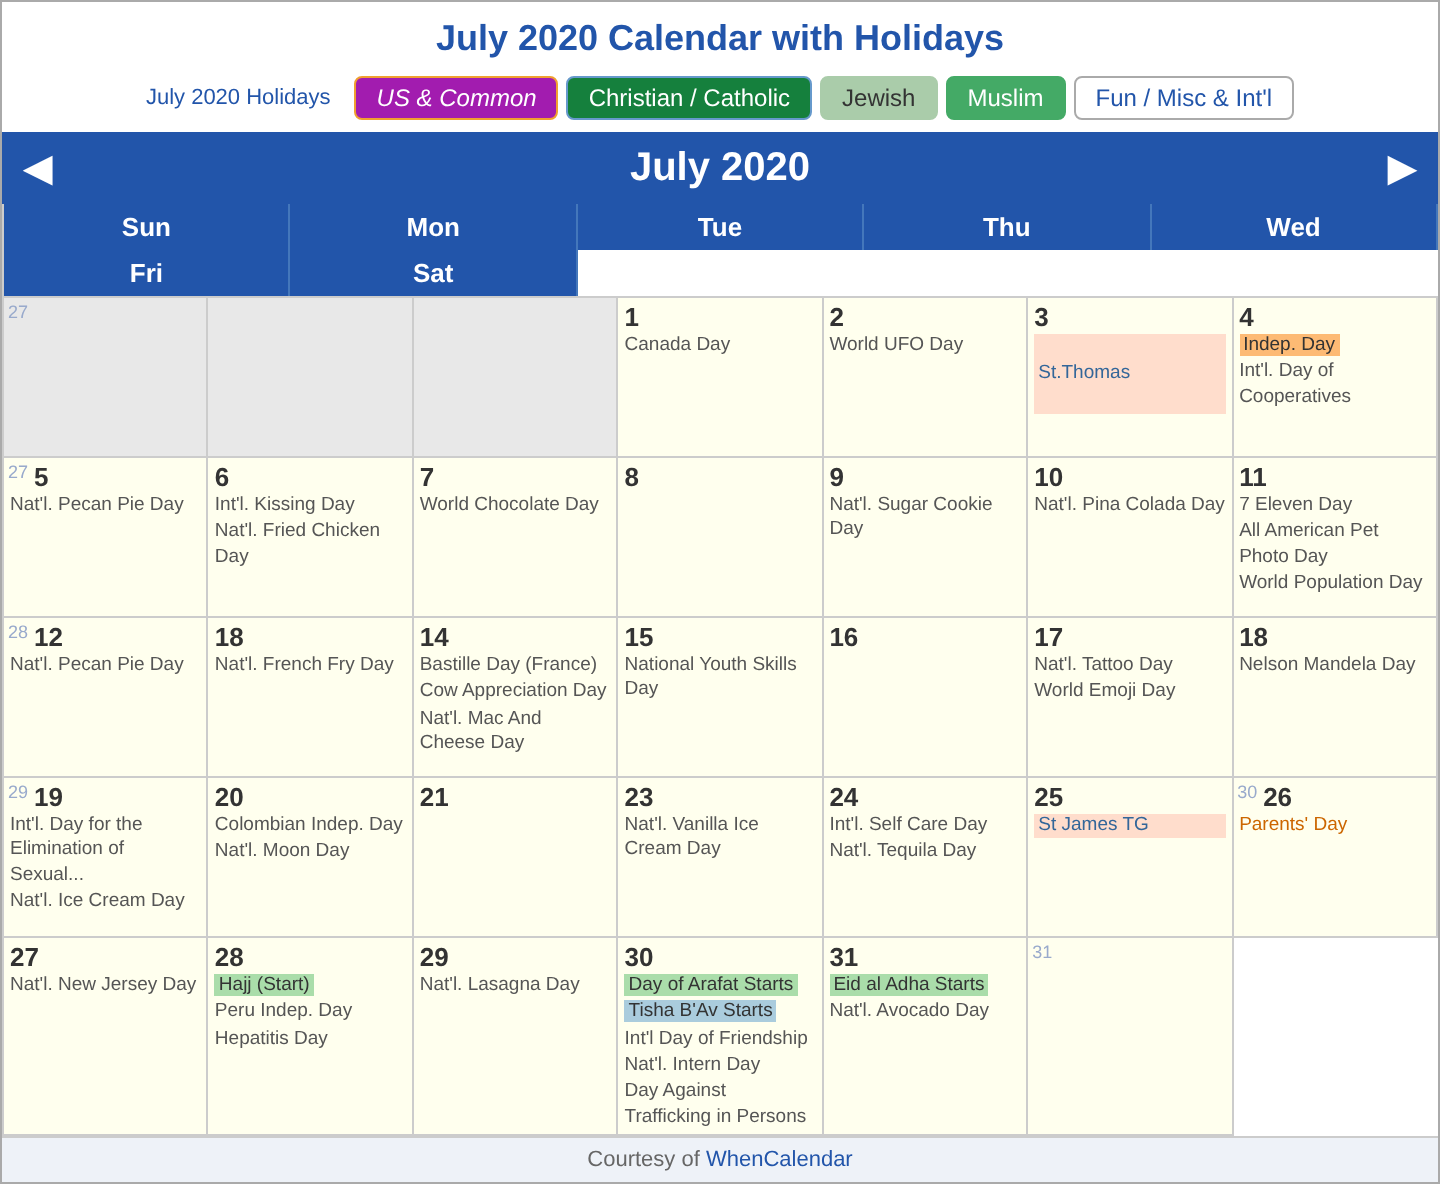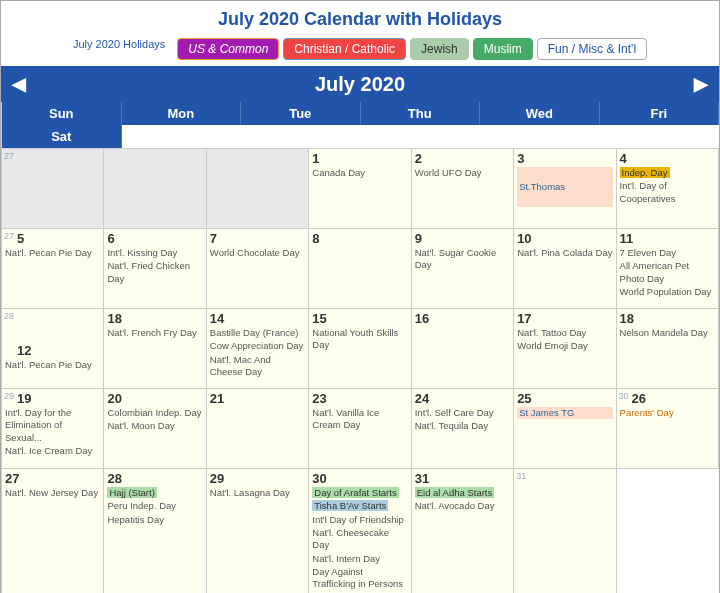--- a/index.html
+++ b/index.html
@@ -1,44 +1,44 @@
 <!DOCTYPE html>
 <html><head>
   <meta charset="utf-8">
   <style>
     * { box-sizing: border-box; margin: 0; padding: 0; }
     body { font-family: Arial, sans-serif; background: #fff; width: 720px; }
     .page-title { text-align: center; color: #2255aa; font-size: 18px; font-weight: bold; padding: 8px 0 4px; }
-    .holiday-bar { display: flex; justify-content: center; gap: 4px; padding: 4px 8px 6px; }
+    .holiday-bar { display: flex; align-items: center; justify-content: center; gap: 4px; padding: 4px 8px 6px; }
     .holiday-label { color: #2255aa; font-size: 11px; margin-right: 8px; }
     .tab { padding: 3px 10px; border-radius: 4px; font-size: 12px; cursor: pointer; border: 1px solid #ccc; }
     .tab-us { background: #a21caf; color: #fff; border-color: #f0a030; font-style: italic; }
-    .tab-christian { background: #ef4444; color: #fff; border-color: #6699cc; }
+    .tab-christian { background: #15803d; color: #fff; border-color: #6699cc; }
     .tab-jewish { background: #aaccaa; color: #333; border-color: #aaccaa; }
     .tab-muslim { background: #44aa66; color: #fff; border-color: #44aa66; }
     .tab-fun { background: #fff; color: #2255aa; border-color: #aaa; }
     .cal-nav { display: flex; align-items: center; background: #2255aa; color: #fff; }
     .nav-arrow { width: 36px; height: 36px; display: flex; align-items: center; justify-content: center; cursor: pointer; font-size: 18px; font-weight: bold; }
     .nav-title { flex: 1; text-align: center; font-size: 20px; font-weight: bold; color: #fff; }
-    .cal-header { display: grid; grid-template-columns: repeat(6, 1fr); border-left: 1px solid #ccc; }
+    .cal-header { display: grid; grid-template-columns: repeat(5, 1fr); border-left: 1px solid #ccc; }
     .cal-header-cell { background: #2255aa; color: #fff; text-align: center; font-size: 13px; font-weight: bold; padding: 4px 0; border-right: 1px solid #4477bb; }
     .cal-grid { display: grid; grid-template-columns: repeat(7, 1fr); border-left: 1px solid #ccc; border-top: 1px solid #ccc; }
     .cal-cell { border-right: 1px solid #ccc; border-bottom: 1px solid #ccc; min-height: 80px; padding: 2px 3px; vertical-align: top; position: relative; background: #fff; }
     .cal-cell.gray-bg { background: #e8e8e8; }
     .cal-cell.light-yellow { background: #ffffee; }
     .cell-date { font-size: 13px; font-weight: bold; color: #333; }
     .event { font-size: 9.5px; line-height: 1.3; margin-top: 1px; }
     .ev-us { color: #cc6600; }
     .ev-christian { color: #336699; }
     .ev-jewish { color: #336633; }
     .ev-muslim { color: #226644; }
     .ev-fun { color: #555; }
     .ev-highlight-green { background: #aaddaa; color: #333; padding: 0 2px; }
     .ev-highlight-blue { background: #aaccdd; color: #333; padding: 0 2px; }
-    .ev-highlight-orange { background: #eab308; color: #333; padding: 0 2px; text-align: right; }
+    .ev-highlight-orange { background: #fdba74; color: #333; padding: 0 2px; text-align: right; }
     .footer { text-align: center; font-size: 11px; color: #666; padding: 5px; background: #eef2f8; border-top: 1px solid #ccc; }
     .outer { border: 1px solid #aaa; }
   </style>
 </head>
 <body>
 
 <div class="outer">
   <div class="page-title">July 2020 Calendar with Holidays</div>
   <div class="holiday-bar">
     <span class="holiday-label">July 2020 Holidays</span>
@@ -115,21 +115,21 @@
     </div>
     <div class="cal-cell light-yellow">
       <div class="cell-date">11</div>
       <div class="event ev-fun">7 Eleven Day</div>
       <div class="event ev-fun">All American Pet Photo Day</div>
       <div class="event ev-fun">World Population Day</div>
     </div>
 
     <div class="cal-cell light-yellow" style="position:relative;">
       <span style="position:absolute;left:2px;top:2px;font-size:9px;color:#99aacc;">28</span>
-      <div class="cell-date" style="padding-left:12px;margin-top:32px;">12</div>
+      <div class="cell-date" style="padding-left:12px;">12</div>
       <div class="event ev-fun">Nat'l. Pecan Pie Day</div>
     </div>
     <div class="cal-cell light-yellow">
       <div class="cell-date">18</div>
       <div class="event ev-fun">Nat'l. French Fry Day</div>
     </div>
     <div class="cal-cell light-yellow">
       <div class="cell-date">14</div>
       <div class="event ev-fun">Bastille Day (France)</div>
       <div class="event ev-fun">Cow Appreciation Day</div>
@@ -197,21 +197,20 @@
     </div>
     <div class="cal-cell light-yellow">
       <div class="cell-date">29</div>
       <div class="event ev-fun">Nat'l. Lasagna Day</div>
     </div>
     <div class="cal-cell light-yellow">
       <div class="cell-date">30</div>
       <div class="event ev-muslim"><span class="ev-highlight-green">Day of Arafat Starts</span></div>
       <div class="event ev-jewish"><span class="ev-highlight-blue">Tisha B'Av Starts</span></div>
       <div class="event ev-fun">Int'l Day of Friendship</div>
-      <div class="event ev-fun">Nat'l. Cheesecake Day</div>
       <div class="event ev-fun">Nat'l. Intern Day</div>
       <div class="event ev-fun">Day Against Trafficking in Persons</div>
     </div>
     <div class="cal-cell light-yellow">
       <div class="cell-date">31</div>
       <div class="event ev-muslim"><span class="ev-highlight-green">Eid al Adha Starts</span></div>
       <div class="event ev-fun">Nat'l. Avocado Day</div>
     </div>
     <div class="cal-cell light-yellow" style="position:relative;">
       <span style="position:absolute;left:2px;top:2px;font-size:9px;color:#99aacc;">31</span>

